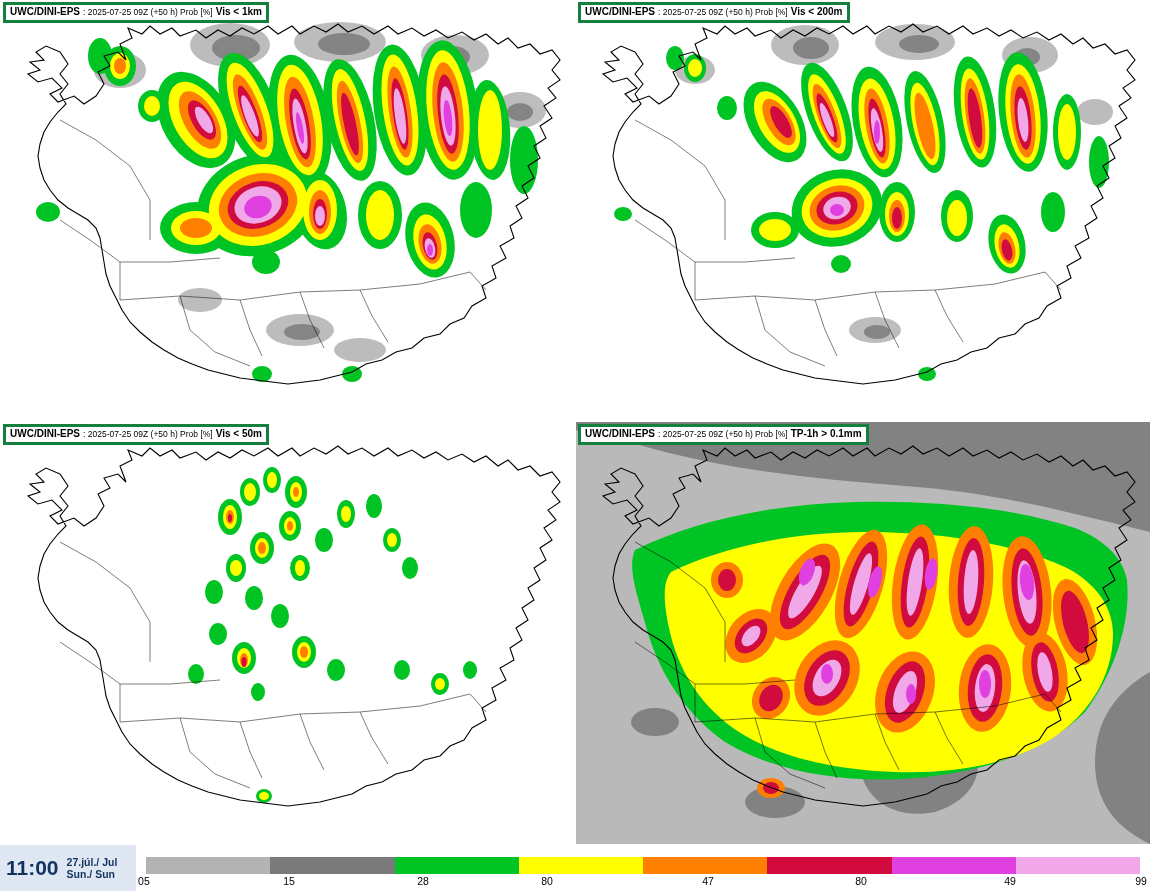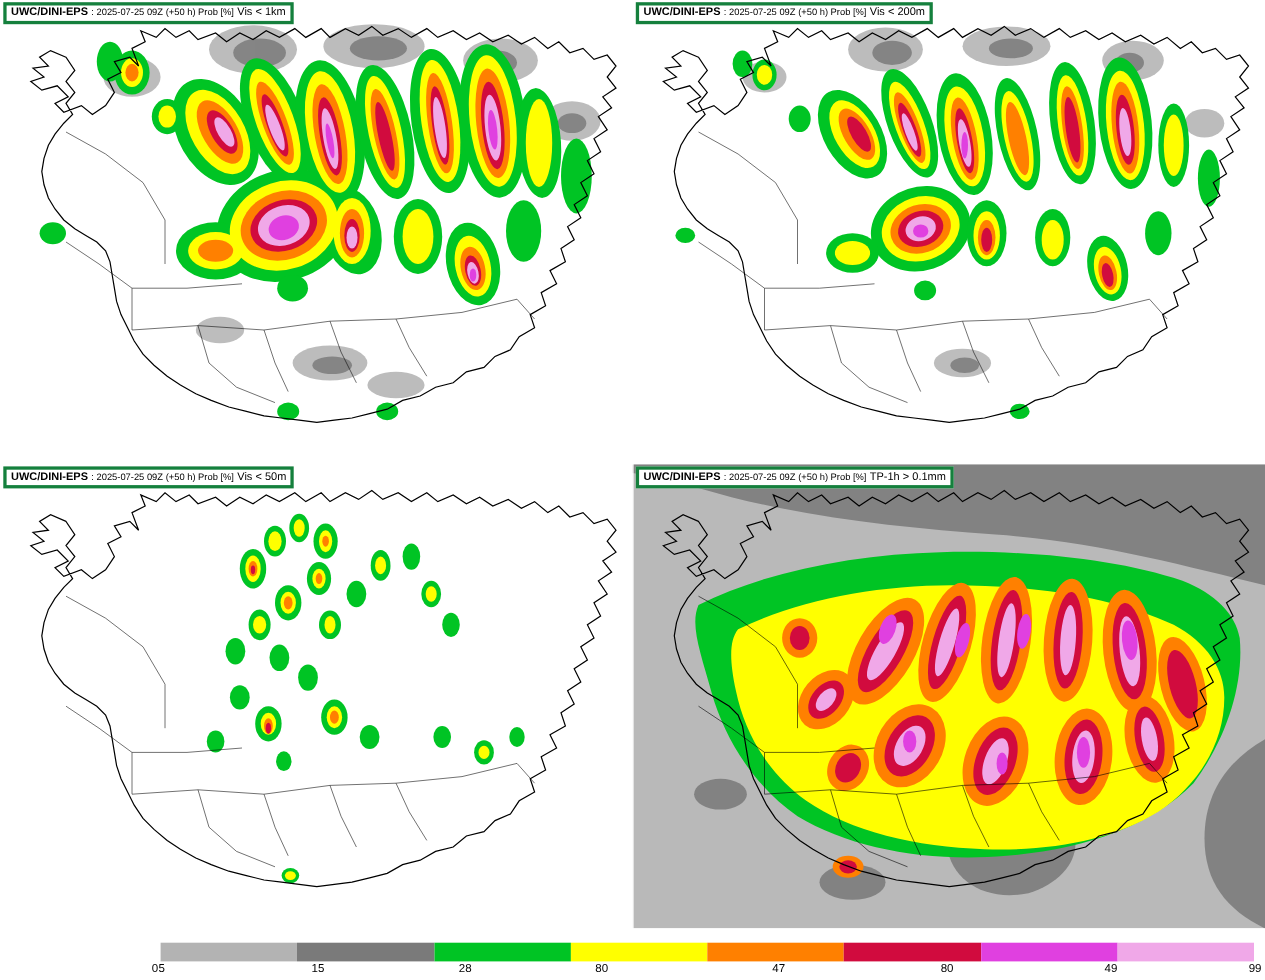--- a/index.html
+++ b/index.html
@@ -63,21 +63,21 @@
   .t-model {
     font-weight: bold;
     font-size: 10px;
     color: #000;
   }
   .t-run {
     font-size: 8.5px;
     color: #000;
   }
   .t-param {
-    font-weight: normal;
+    font-weight: bold;
     font-size: 10px;
     color: #000;
   }
   
   .bottom {
     position: absolute;
     left: 0;
     top: 845px;
     width: 1150px;
     height: 46px;
@@ -616,20 +616,27 @@
         <span class="t-param">TP-1h &gt; 0.1mm</span>
       </div>
     </div>
 
   </div>
 
   <div class="vsep"></div>
 
   <div class="bottom">
 
+    <div class="timebox">
+      <span class="time">11:00</span>
+      <span class="datebox">
+        <span>27.júl./ Jul</span><br>
+        <span>Sun./ Sun</span>
+      </span>
+    </div>
 
     <div class="legend-wrap">
       <span class="zero-label">0</span>
       <div class="legend-bar">
         <div class="seg" style="background:#b3b3b3"></div>
         <div class="seg" style="background:#7a7a7a"></div>
         <div class="seg" style="background:#00c424"></div>
         <div class="seg" style="background:#ffff00"></div>
         <div class="seg" style="background:#ff8000"></div>
         <div class="seg" style="background:#d10b3e"></div>

